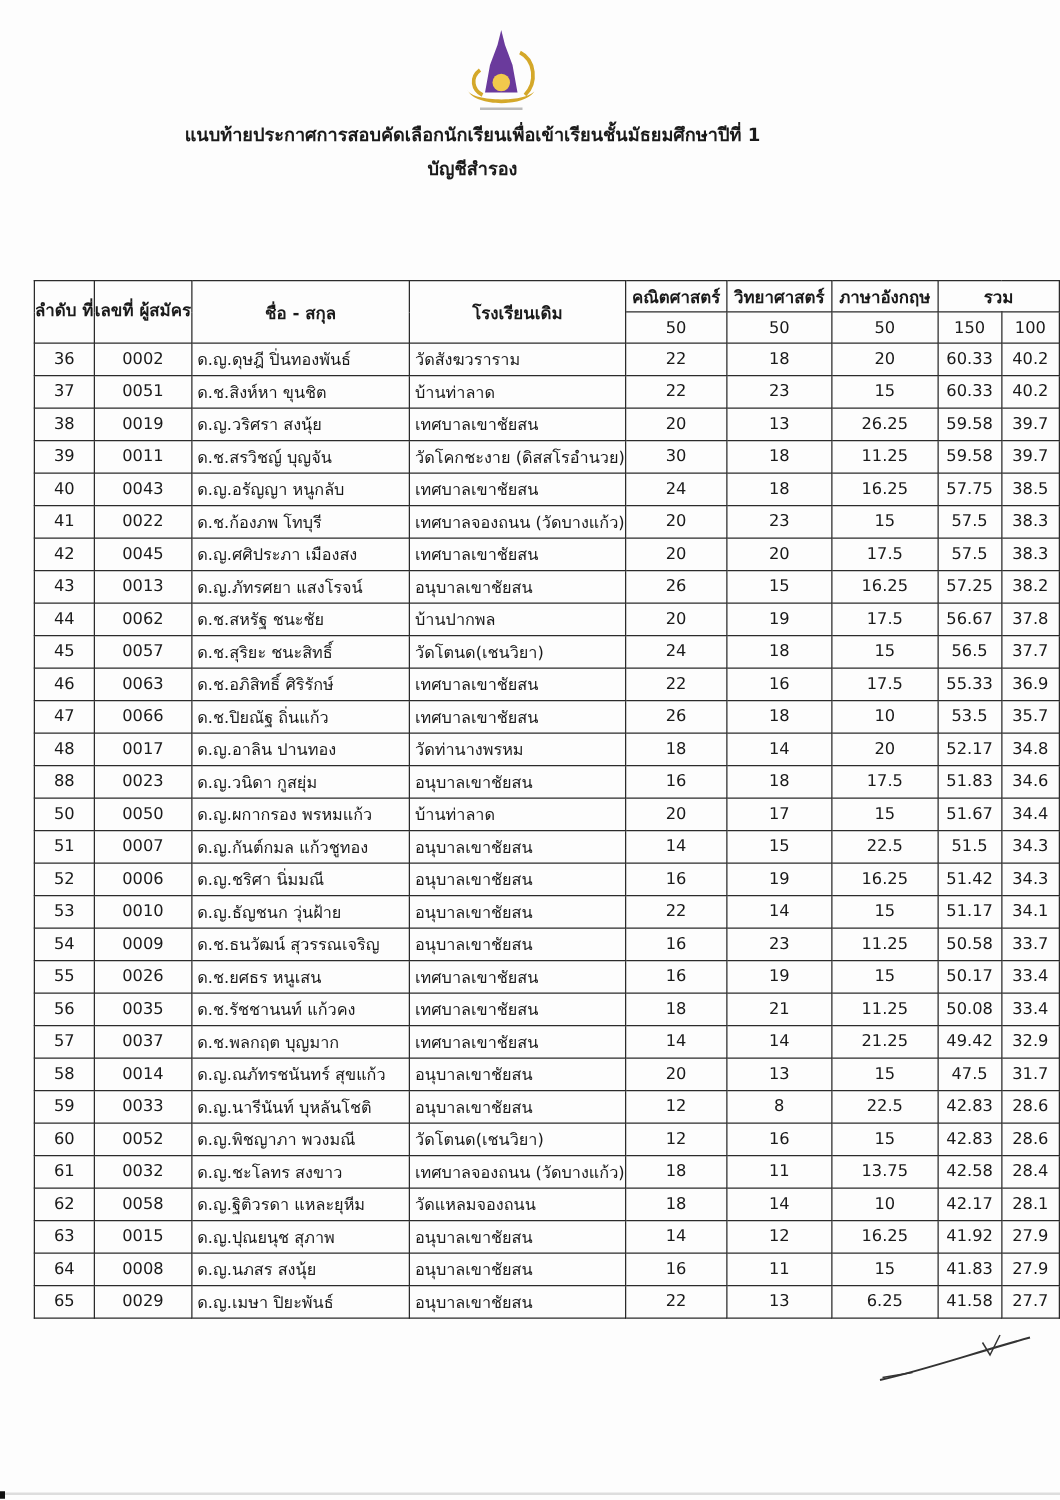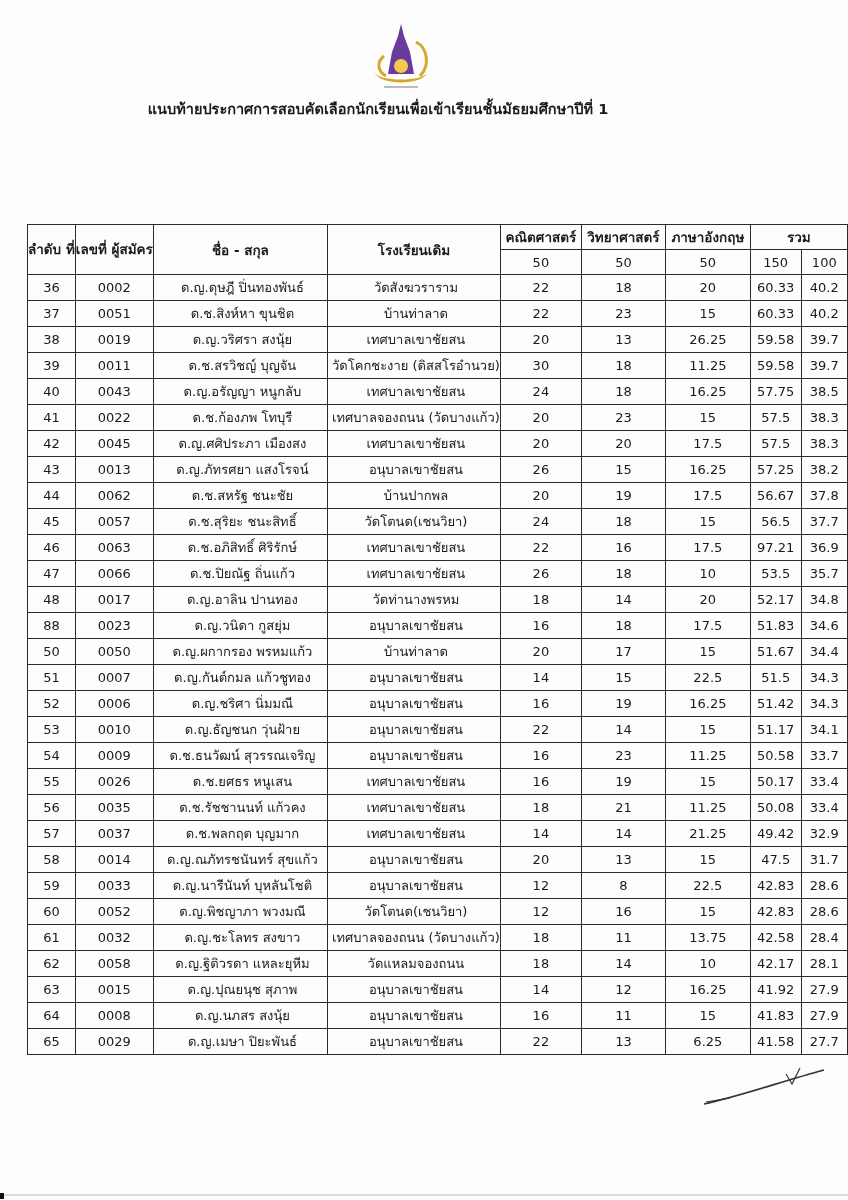--- a/index.html
+++ b/index.html
@@ -13,40 +13,41 @@
   table.grid {
     position: absolute; left: 27px; top: 224px; border-collapse: collapse;
     font-size: 13px; table-layout: fixed;
   }
   table.grid td, table.grid th {
     border: 1.6px solid #2b2b2b; padding: 0; height: 25px; white-space: nowrap; overflow: hidden;
   }
   table.grid th { font-weight: bold; font-size: 13.5px; height: 24px; }
   table.grid th.tall { line-height: 19px; text-align: right; }
   .c { text-align: center; }
-  .l { text-align: center; padding-left: 4px !important; }
+  .l { text-align: left; padding-left: 4px !important; }
   th.sub { font-weight: normal !important; font-size: 13px !important; }
   .sig { position: absolute; left: 700px; top: 1060px; }
   .baseline { position: absolute; left: 0; top: 1194px; width: 848px; height: 2px; background: #ddd; }
   .corner { position: absolute; left: 0; top: 1193px; width: 4px; height: 6px; background: #111; }
 </style>
 </head>
 <body>
 
 <svg class="logo" viewBox="0 0 70 70">
   <path d="M35 2 L38 14 L44 30 L48 52 L22 52 L26 30 L32 14 Z" fill="#6a3a9c"></path>
   <circle cx="35" cy="44" r="7" fill="#f2c94c"></circle>
   <path d="M8 50 C 14 64, 56 64, 62 50 C 58 60, 12 60, 8 50 Z" fill="#d4a82a"></path>
   <path d="M50 20 C 62 26, 64 44, 54 54" stroke="#d4a82a" stroke-width="3" fill="none"></path>
   <path d="M18 34 C 10 40, 12 50, 20 54" stroke="#d4a82a" stroke-width="3" fill="none"></path>
   <rect x="18" y="64" width="34" height="2" fill="#bbb"></rect>
 </svg>
 
 <div class="titles">
   <div>แนบท้ายประกาศการสอบคัดเลือกนักเรียนเพื่อเข้าเรียนชั้นมัธยมศึกษาปีที่ 1</div>
+  <div>บัญชีสำรอง</div>
 </div>
 
 <table class="grid">
   <colgroup>
     <col style="width:46px">
       <col style="width:52px">
       <col style="width:176px">
       <col style="width:163px">
     <col style="width:82px">
       <col style="width:85px">
@@ -185,21 +186,21 @@
         <td class="c">37.7</td>
       </tr>
       <tr>
         <td class="c">46</td>
         <td class="c">0063</td>
         <td class="l">ด.ช.อภิสิทธิ์  ศิริรักษ์</td>
         <td class="l">เทศบาลเขาชัยสน</td>
         <td class="c">22</td>
         <td class="c">16</td>
         <td class="c">17.5</td>
-        <td class="c">97.21</td>
+        <td class="c">55.33</td>
         <td class="c">36.9</td>
       </tr>
       <tr>
         <td class="c">47</td>
         <td class="c">0066</td>
         <td class="l">ด.ช.ปิยณัฐ  ถิ่นแก้ว</td>
         <td class="l">เทศบาลเขาชัยสน</td>
         <td class="c">26</td>
         <td class="c">18</td>
         <td class="c">10</td>

